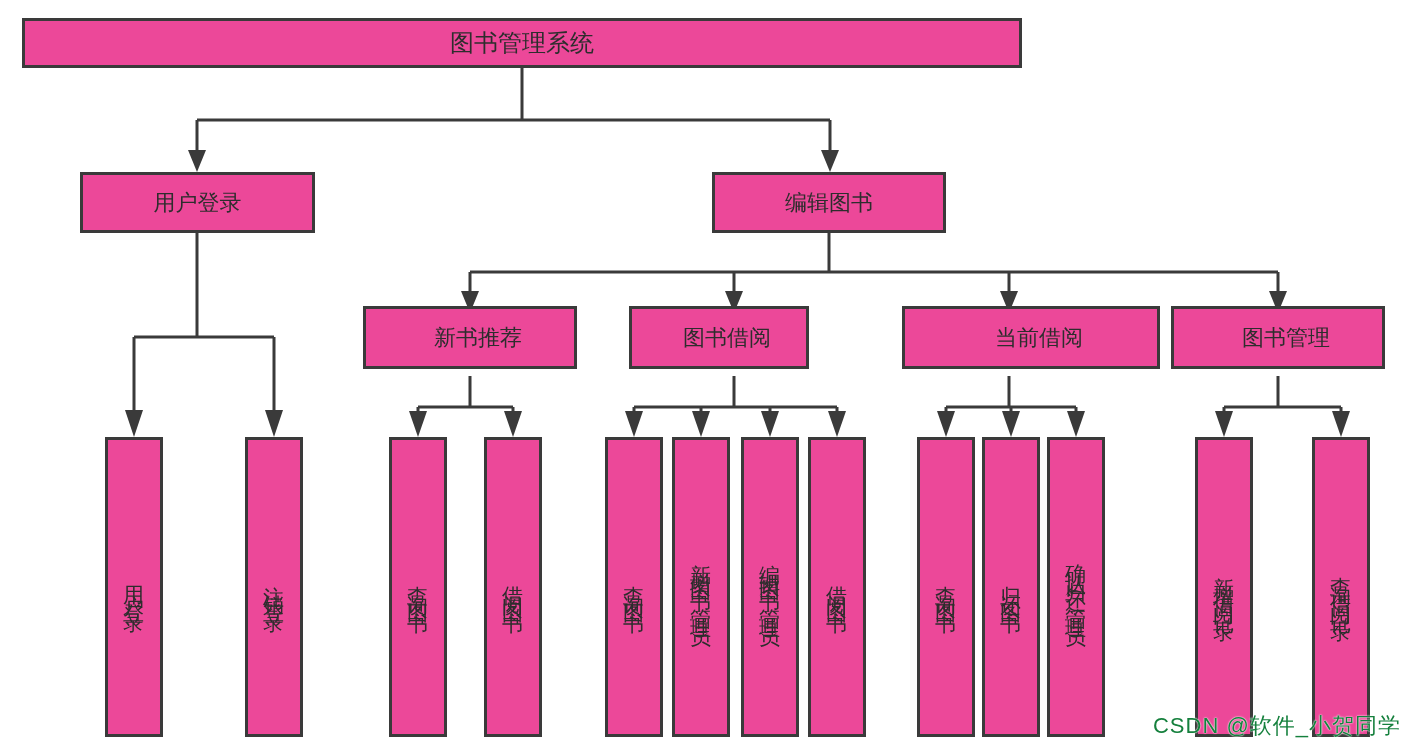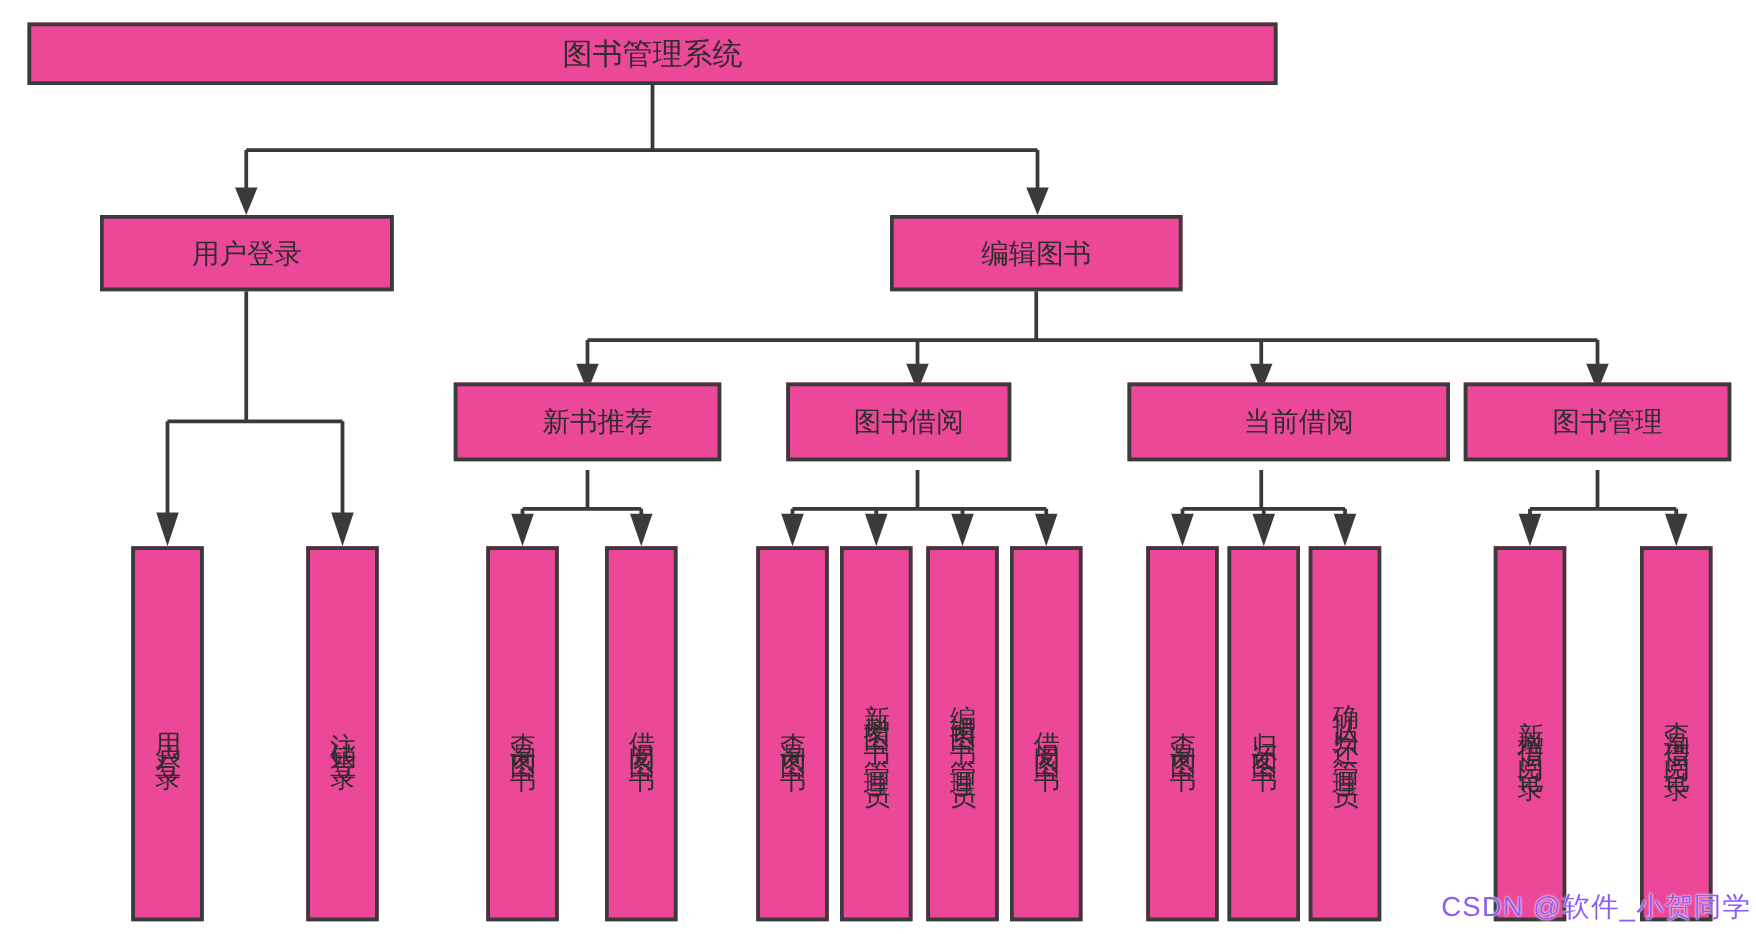--- a/index.html
+++ b/index.html
@@ -45,21 +45,21 @@
   .vb-6{left:741px;}  .vb-7{left:808px;}
   .vb-8{left:917px;}  .vb-9{left:982px;}
   .vb-10{left:1047px;}
   .vb-11{left:1195px;} .vb-12{left:1312px;}
   .watermark{
     position:absolute;
     right:4px;top:711px;
     z-index:5;
     font-size:22px;
     letter-spacing:1px;
-    color:#8b5cf6;
+    color:#15803d;
     text-shadow:0 0 2px #ffffff,0 0 1px #ffffff;
     white-space:nowrap;
   }
 </style>
 </head>
 <body>
 
 <div id="canvas">
 
   <svg id="connectors" width="1405" height="747" viewBox="0 0 1405 747">

